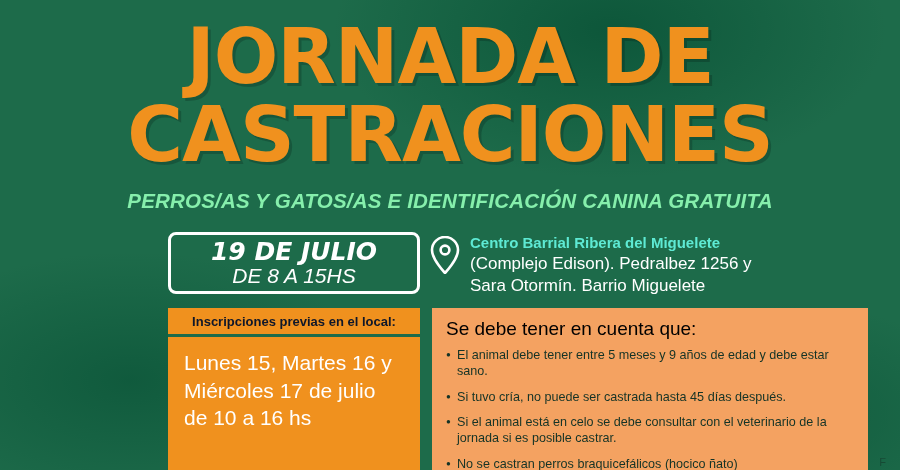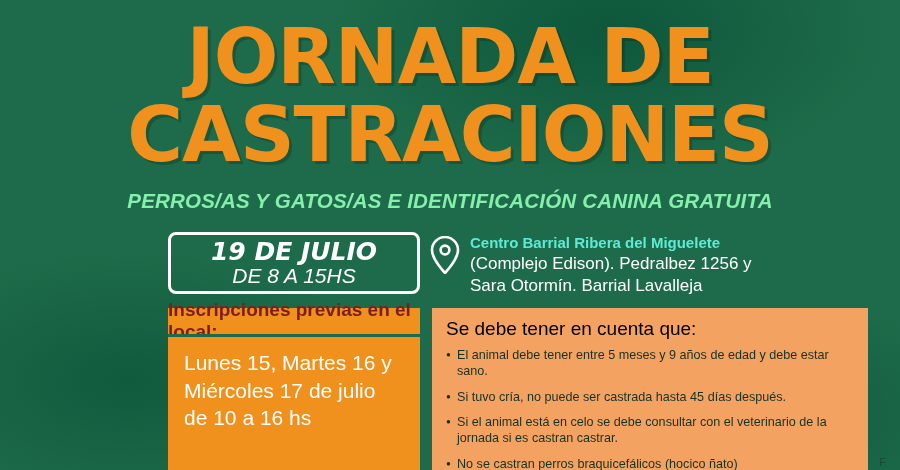--- a/index.html
+++ b/index.html
@@ -137,23 +137,23 @@
     left: 168px;
     top: 308px;
     width: 252px;
     height: 26px;
     background: #f0911e;
     display: flex;
     align-items: center;
     justify-content: center;
   }
   .insc-header span {
-    color: #7f1d1d;
-    font-weight: bold;
-    font-size: 19px;
+    color: #0f172a;
+    font-weight: bold;
+    font-size: 13px;
   }
   .insc-body {
     position: absolute;
     left: 168px;
     top: 334px;
     width: 252px;
     height: 136px;
     background: #f0911e;
     border-top: 3px solid #1d6b4a;
     padding: 12px 16px 0 16px;
@@ -227,33 +227,33 @@
   <div class="location">
     <span class="pin">
       <svg viewBox="0 0 30 38" width="30" height="38" aria-hidden="true">
         <path d="M15 1 C7.8 1 2 6.8 2 14 c0 9.5 13 23 13 23 s13 -13.5 13 -23 C28 6.8 22.2 1 15 1 z" fill="none" stroke="#ffffff" stroke-width="2.6"></path>
         <circle cx="15" cy="14" r="4.4" fill="none" stroke="#ffffff" stroke-width="2.6"></circle>
       </svg>
     </span>
     <span class="loc-text">
       <div class="loc-title">Centro Barrial Ribera del Miguelete</div>
       <div class="loc-line">(Complejo Edison). Pedralbez 1256 y</div>
-      <div class="loc-line">Sara Otormín. Barrial Lavalleja</div>
+      <div class="loc-line">Sara Otormín. Barrio Miguelete</div>
     </span>
   </div>
 
   <div class="insc-header">
     <span>Inscripciones previas en el local:</span>
   </div>
   <div class="insc-body">
     <p>Lunes 15, Martes 16 y Miércoles 17 de julio de 10 a 16 hs</p>
   </div>
 
   <div class="notes-card">
     <div class="notes-title">Se debe tener en cuenta que:</div>
     <div class="note">El animal debe tener entre 5 meses y 9 años de edad y debe estar sano.</div>
     <div class="note">Si tuvo cría, no puede ser castrada hasta 45 días después.</div>
-    <div class="note">Si el animal está en celo se debe consultar con el veterinario de la jornada si es castran castrar.</div>
+    <div class="note">Si el animal está en celo se debe consultar con el veterinario de la jornada si es posible castrar.</div>
     <div class="note">No se castran perros braquicefálicos (hocico ñato)</div>
   </div>
 
   <div class="corner-mark">F</div>
 </div>
 
 </body></html>

